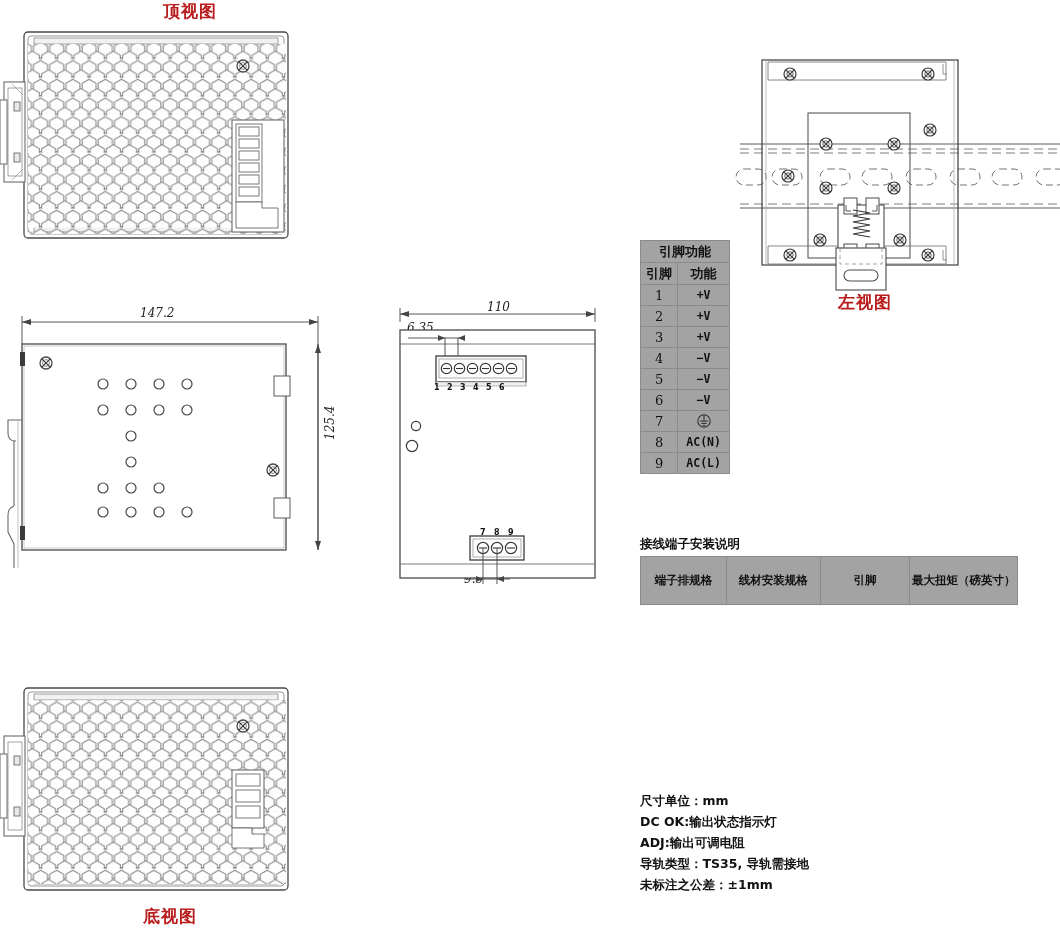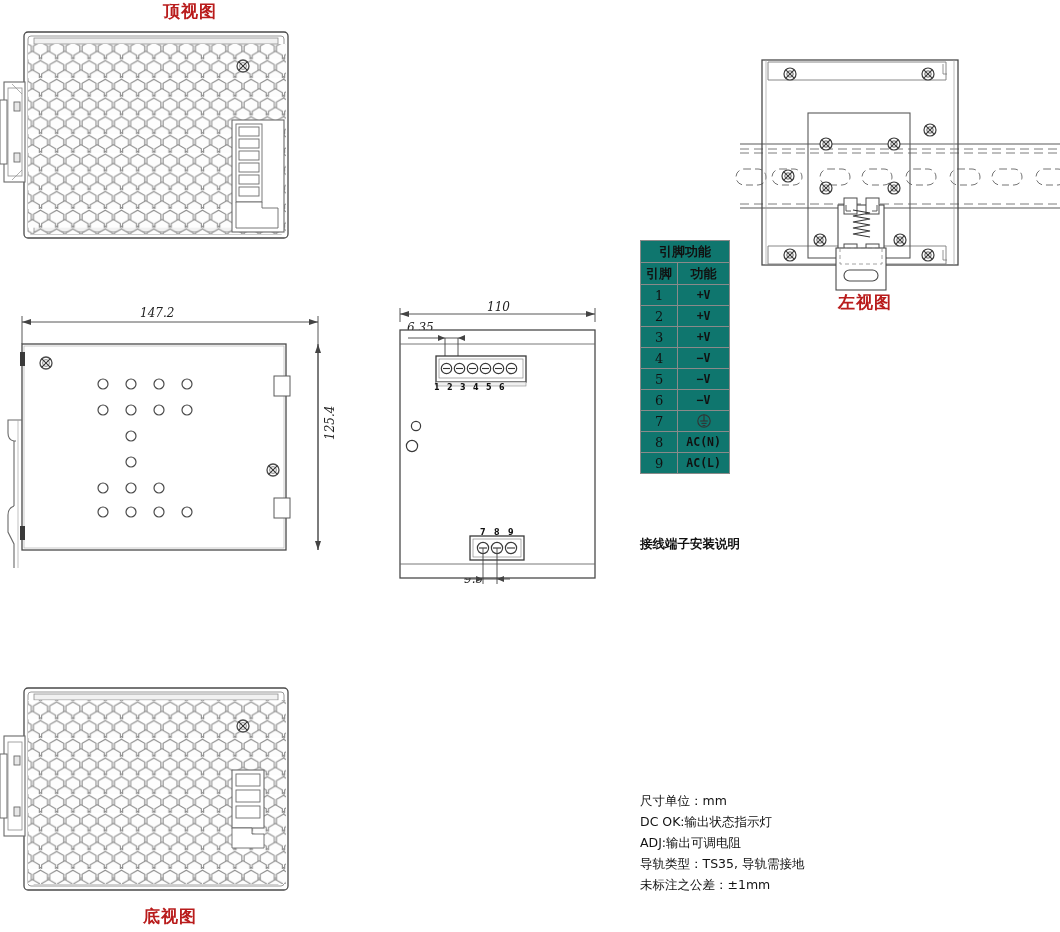--- a/index.html
+++ b/index.html
@@ -23,21 +23,21 @@
     position:absolute;font-family:"DejaVu Sans","Liberation Sans",sans-serif;
     font-weight:700;font-size:6.5px;color:#111;white-space:nowrap;
   }
   .pinnum{
     position:absolute;font-family:"DejaVu Sans","Liberation Sans",sans-serif;
     font-weight:700;font-size:8px;color:#111;white-space:nowrap;
   }
   svg{display:block;overflow:visible;}
 
   
-  table.dt{border-collapse:collapse;position:absolute;background:#0f766e;}
+  table.dt{border-collapse:collapse;position:absolute;background:#a3a3a3;}
   table.dt td,table.dt th{
     border:1px solid #8a8a8a;text-align:center;vertical-align:middle;
     font-family:"DejaVu Sans","Liberation Sans",sans-serif;
     color:#111;padding:0;
   }
   
   #pin-table{left:640px;top:240px;width:90px;}
   #pin-table td,#pin-table th{height:20px;font-size:12px;font-weight:700;}
   #pin-table td.num{width:38px;font-family:"DejaVu Serif","Liberation Serif",serif;font-weight:400;font-size:13px;}
   #pin-table td.fn{width:52px;font-family:"DejaVu Sans Mono","Liberation Mono",monospace;font-weight:700;font-size:11.5px;}
@@ -55,21 +55,21 @@
   #term-table .c0{width:86px;}
   #term-table .c1{width:94px;}
   #term-table .c2{width:90px;}
   #term-table .c3{width:108px;}
   #term-table td.mono{font-family:"DejaVu Sans Mono","Liberation Mono",monospace;font-weight:700;font-size:10.5px;}
 
   
   #notes{position:absolute;left:640px;top:790px;}
   #notes .nline{
     font-family:"DejaVu Sans","Liberation Sans",sans-serif;
-    font-weight:400;font-size:12.5px;color:#111;
+    font-weight:700;font-size:12.5px;color:#111;
     line-height:21px;white-space:nowrap;
   }
 </style>
 </head>
 <body>
 
 <div class="vtitle" style="left:110px;top:0px;width:160px;">顶视图</div>
 
 <div class="view" style="left:0px;top:22px;">
 <svg width="310" height="220" viewBox="0 0 310 220">
@@ -476,20 +476,26 @@
   <tr>
         <td class="num">9</td>
         <td class="fn">AC(L)</td>
       </tr>
 </tbody>
   </table>
 
 <div id="term-title">接线端子安装说明</div>
 <table class="dt" id="term-table">
   <tbody>
+      <tr>
+    <th class="c0">端子排规格</th>
+    <th class="c1">线材安装规格</th>
+    <th class="c2">引脚</th>
+    <th class="c3">最大扭矩（磅英寸）</th>
+  </tr>
 </tbody>
   </table>
 
 <div id="notes">
   <div class="nline">尺寸单位：mm</div>
   <div class="nline">DC OK:输出状态指示灯</div>
   <div class="nline">ADJ:输出可调电阻</div>
   <div class="nline">导轨类型：TS35, 导轨需接地</div>
   <div class="nline">未标注之公差：±1mm</div>
 </div>

